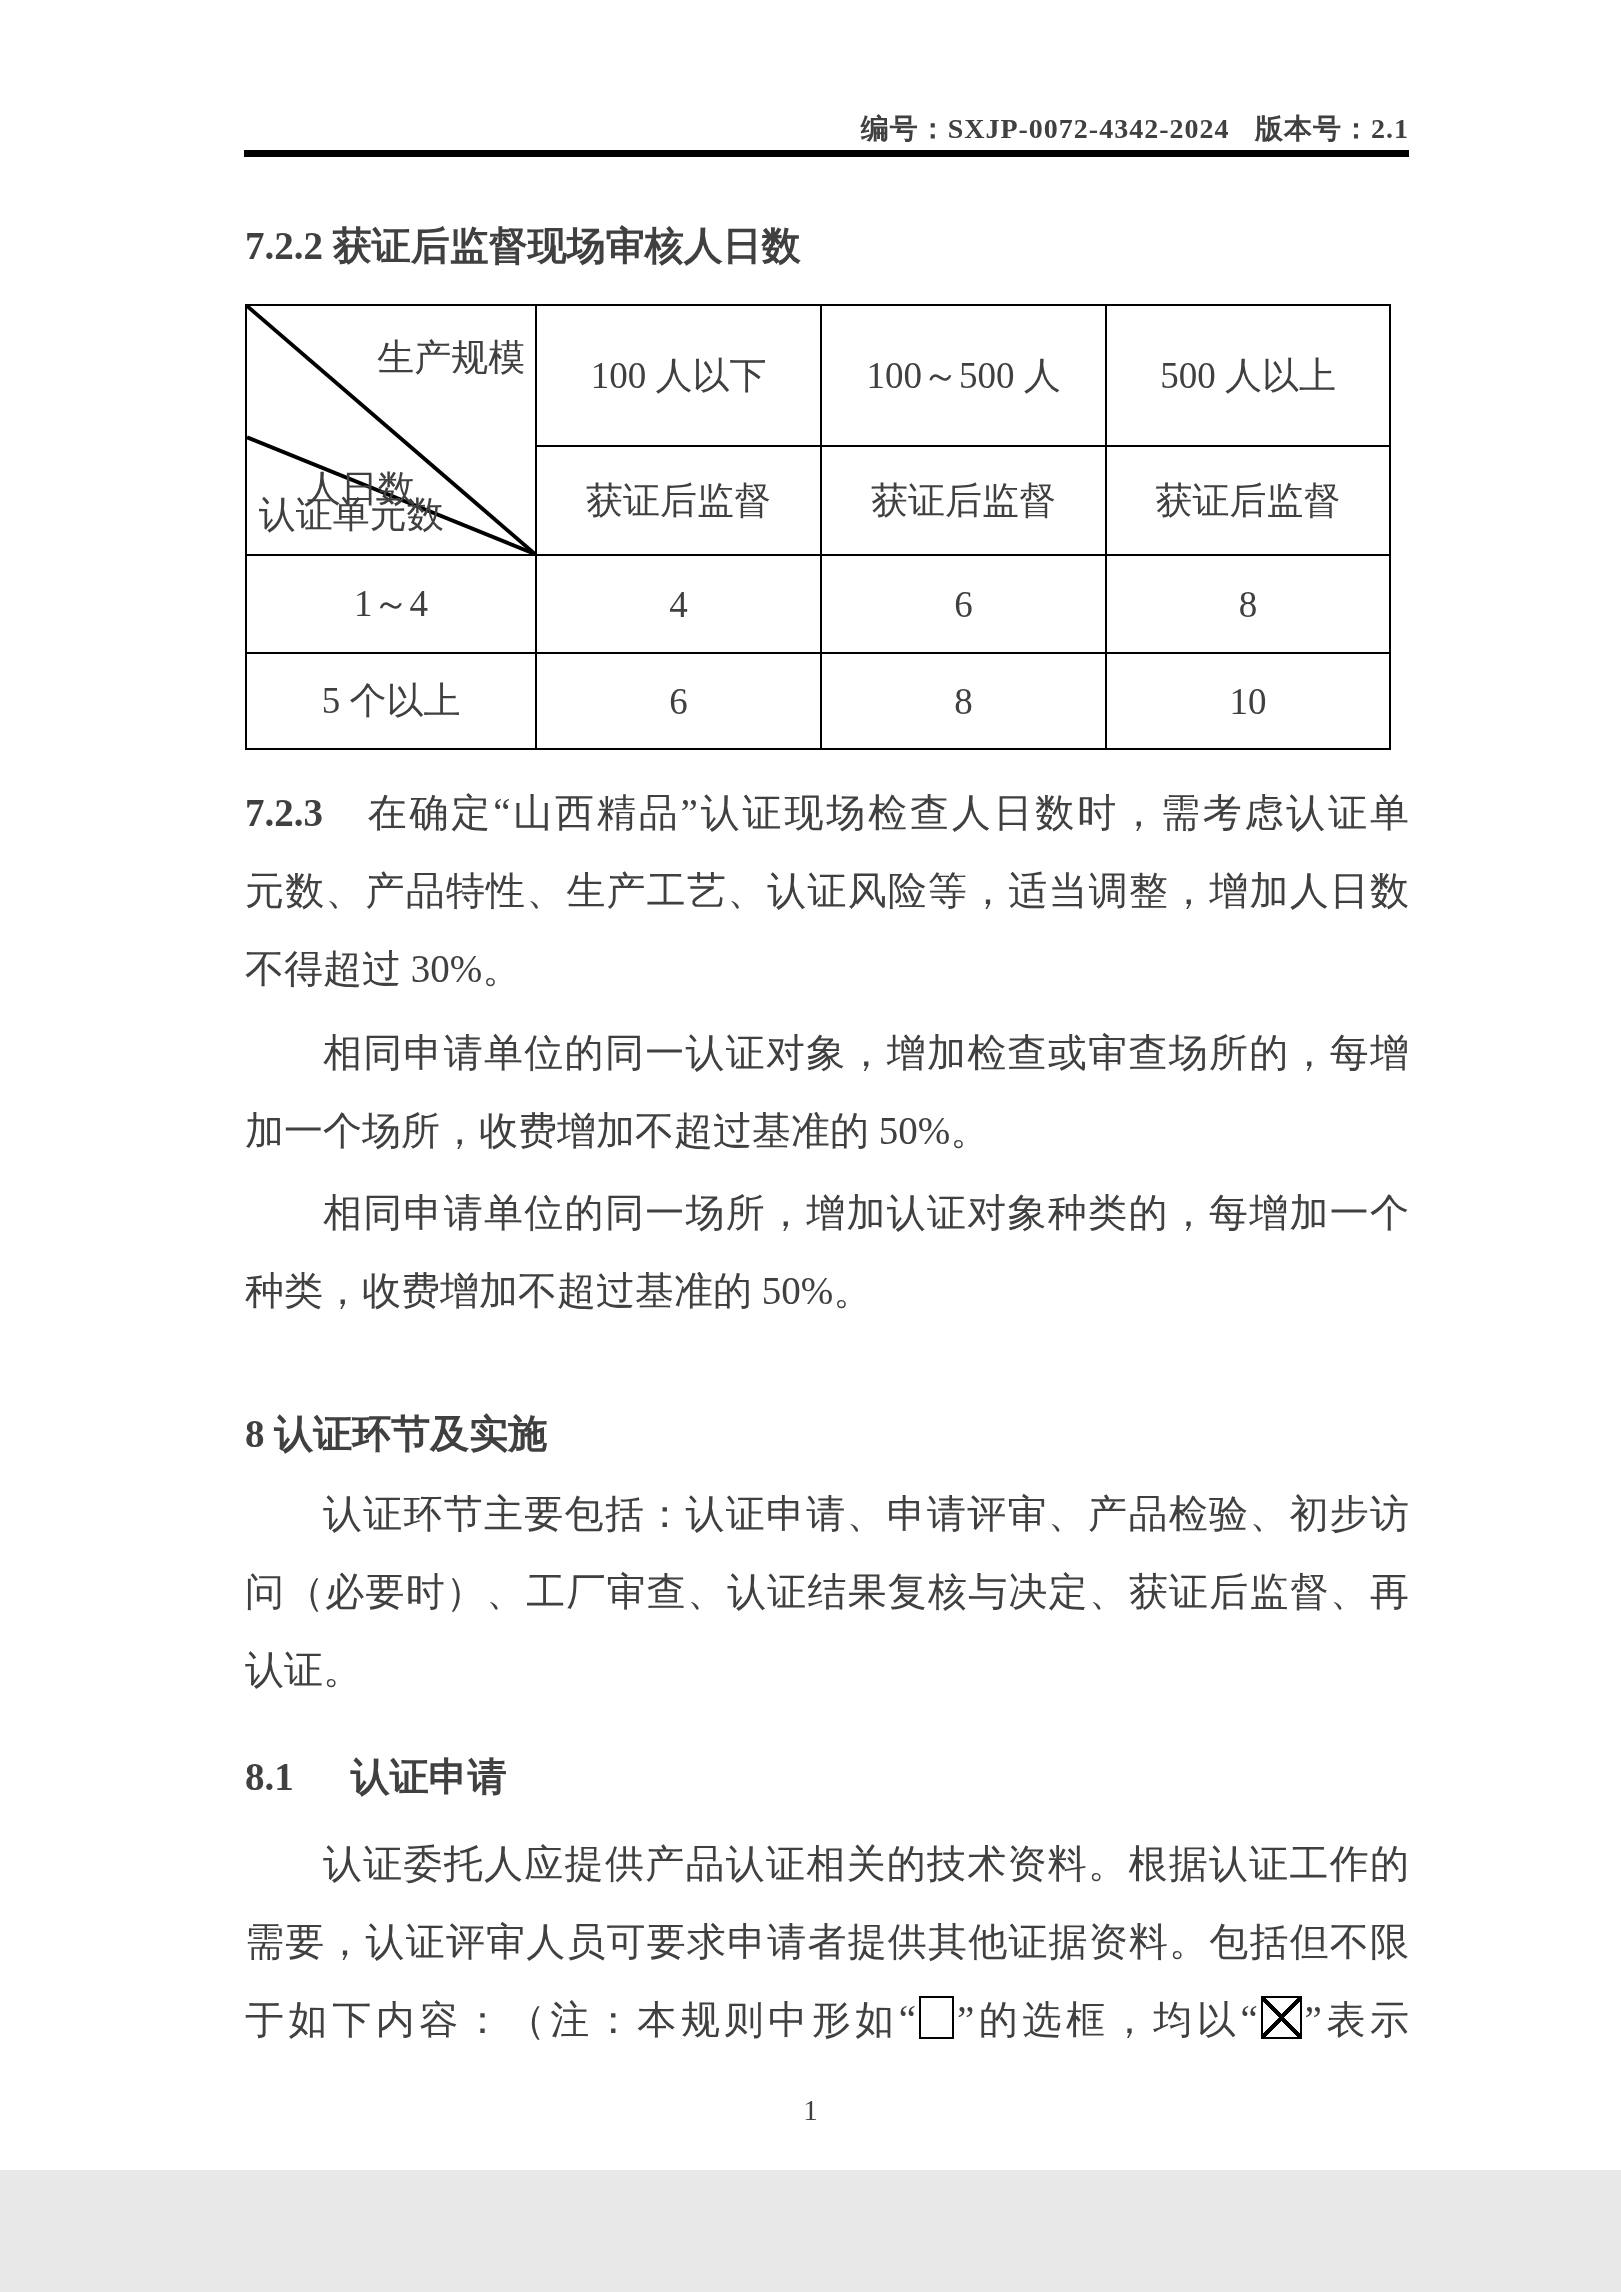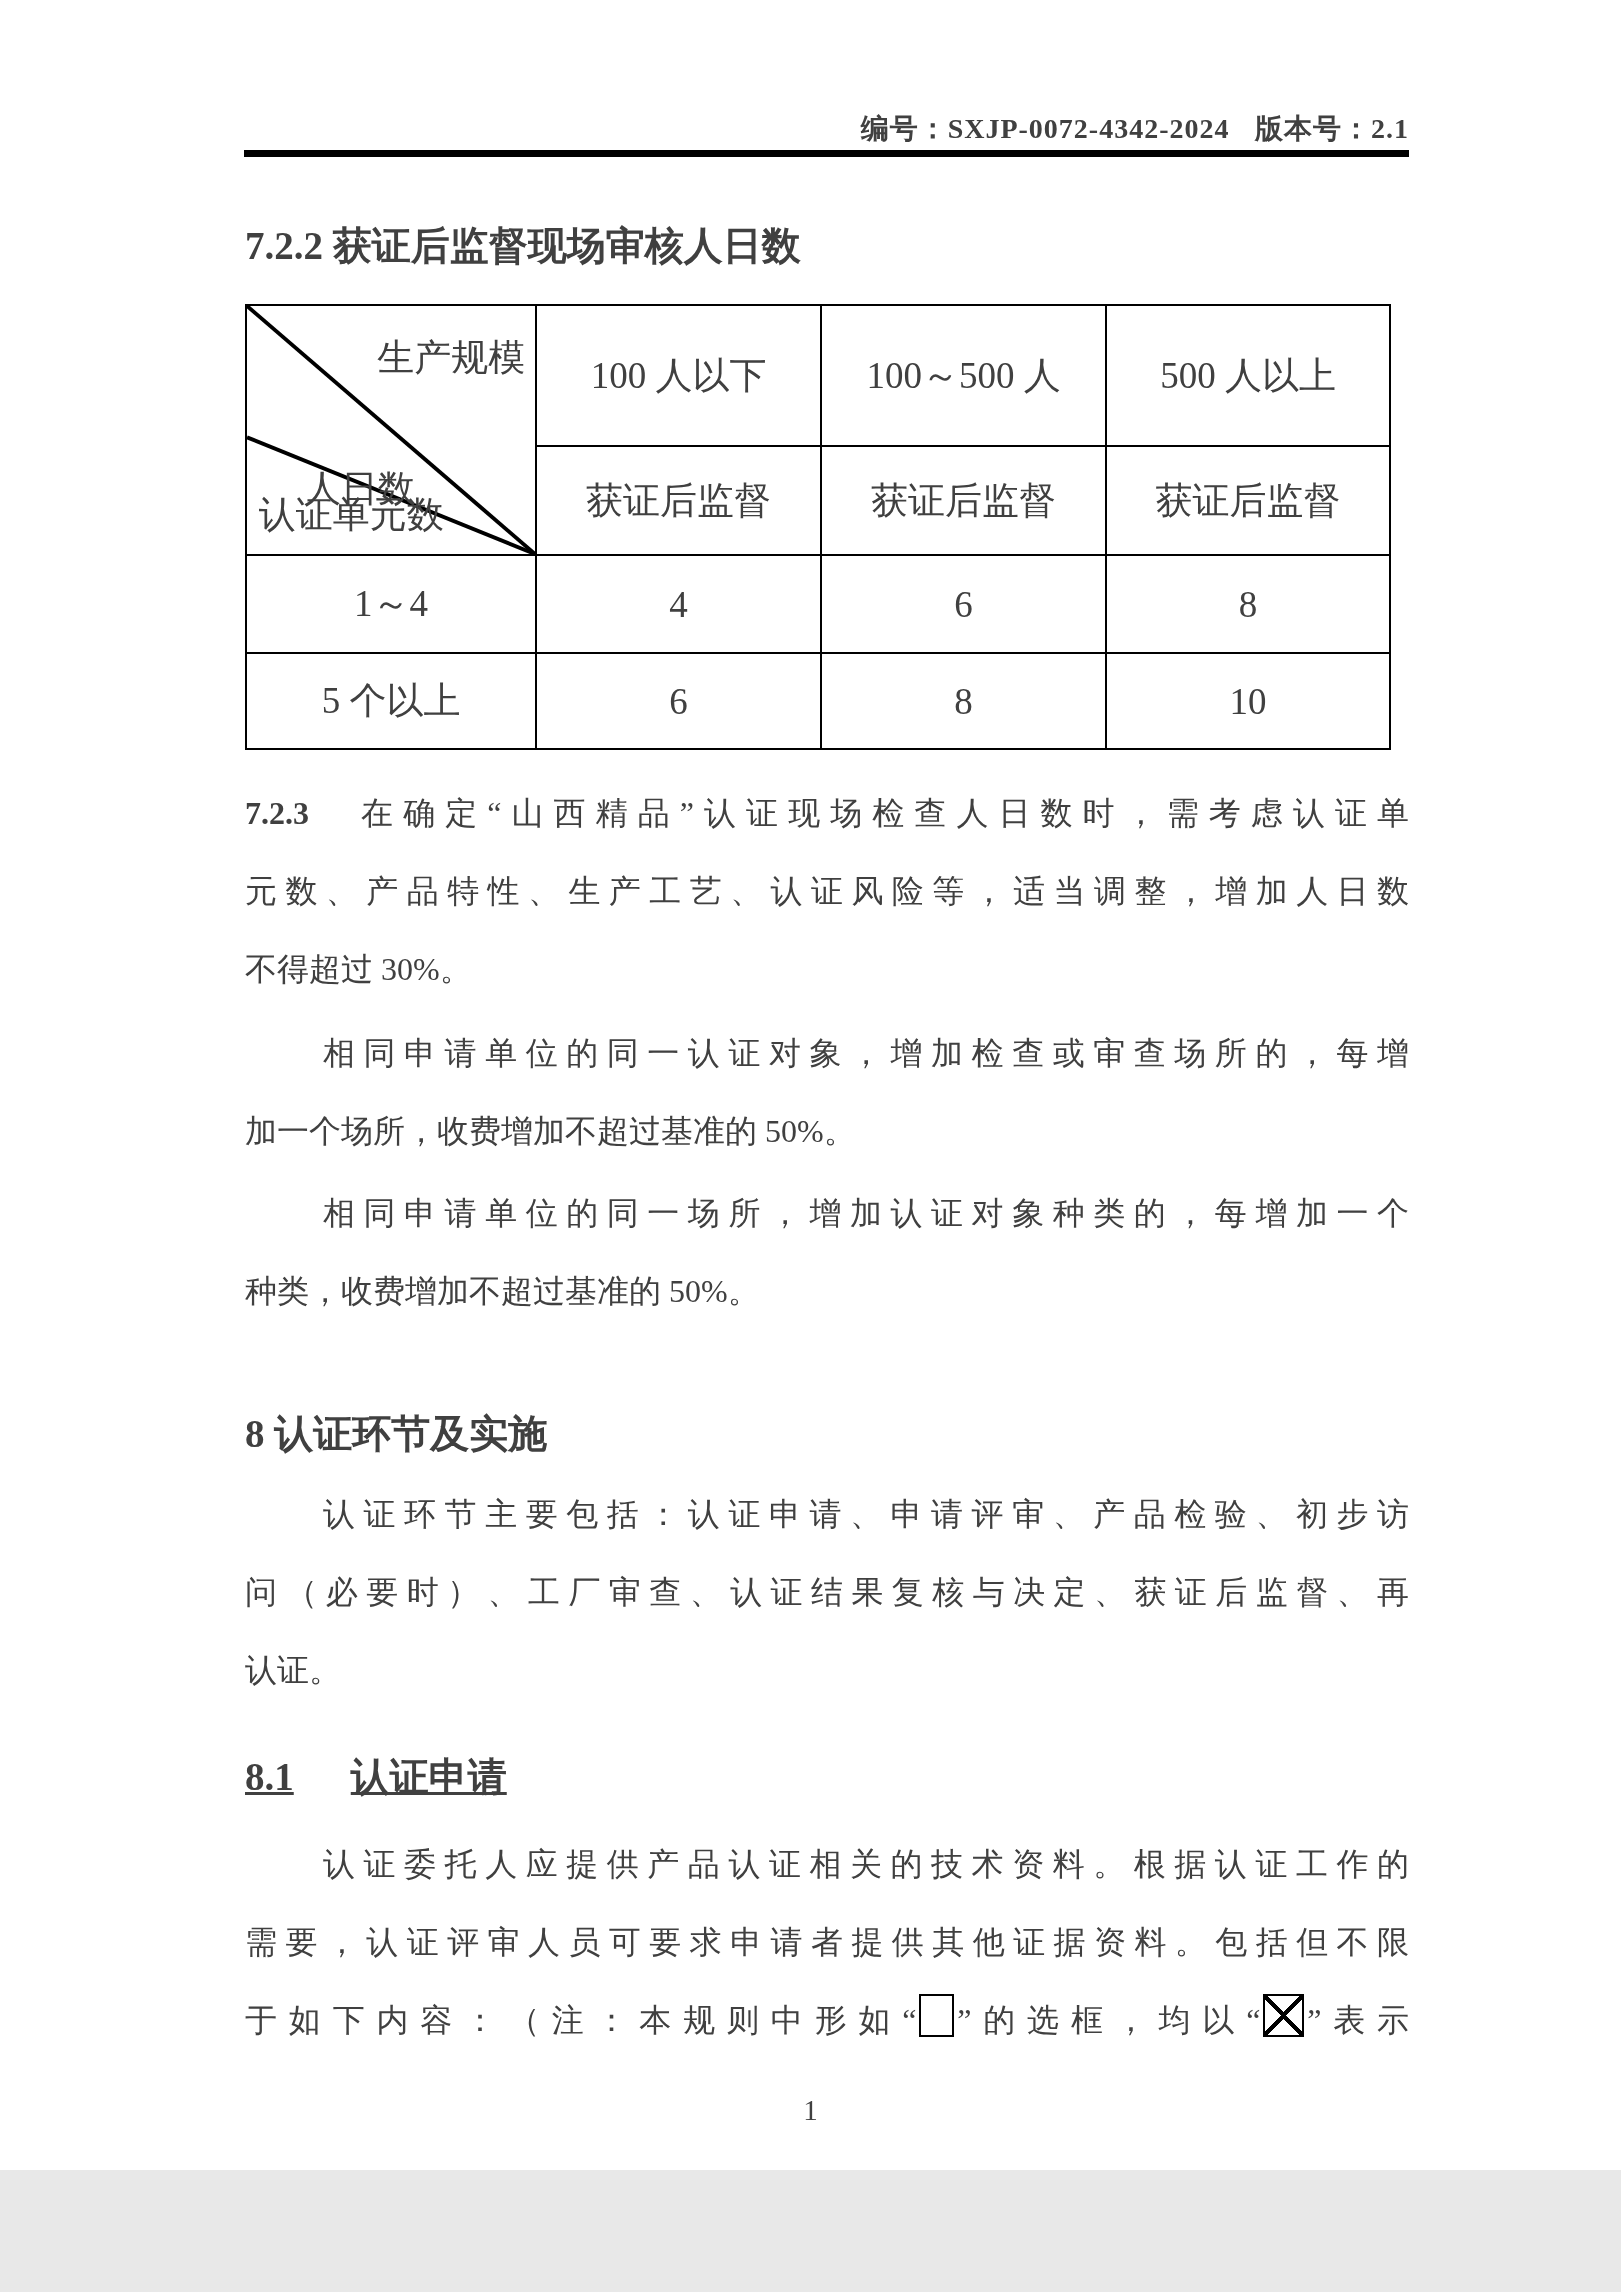--- a/index.html
+++ b/index.html
@@ -24,21 +24,21 @@
     background:#000;
   }
   
   .heading{
     position:absolute;left:245px;width:1164px;
     font-size:39px;font-weight:bold;line-height:83px;height:83px;
     white-space:nowrap;
   }
   .h722{top:204px;}
   .h8{top:1392px;}
-  .h81{top:1735px;text-decoration:underline;}
+  .h81{top:1735px;}
   .h81 .heading-title{margin-left:57px;}
   
   .doc-table{
     position:absolute;top:304px;left:245px;width:1145px;
     border-collapse:collapse;table-layout:fixed;
   }
   .doc-table td{
     border:2.9px solid #000;
     text-align:center;vertical-align:middle;
     font-size:37px;padding:12px;
@@ -49,21 +49,21 @@
   .row-data2{height:96px;}
   .corner-cell{position:relative;padding:0;}
   .diag-svg{position:absolute;left:0;top:0;width:100%;height:100%;display:block;}
   .corner-label{position:absolute;font-size:37px;white-space:nowrap;}
   .cl-scale{top:27.4px;right:9.8px;}
   .cl-days{top:122px;left:57px;margin-top:36px;}
   .cl-units{bottom:13.7px;left:11.8px;}
   
   .pblock{position:absolute;left:245px;width:1164px;}
   .pline{
-    height:78px;line-height:78px;font-size:32px;
+    height:78px;line-height:78px;font-size:39px;
     text-align:justify;text-align-last:justify;
     overflow:hidden;
   }
   .pline.short{text-align-last:left;}
   .pline.indent{text-indent:78px;}
   .p723{top:774px;}
   .p-site{top:1014px;}
   .p-kind{top:1174px;}
   .p-links{top:1475px;}
   .p-apply{top:1825px;}

